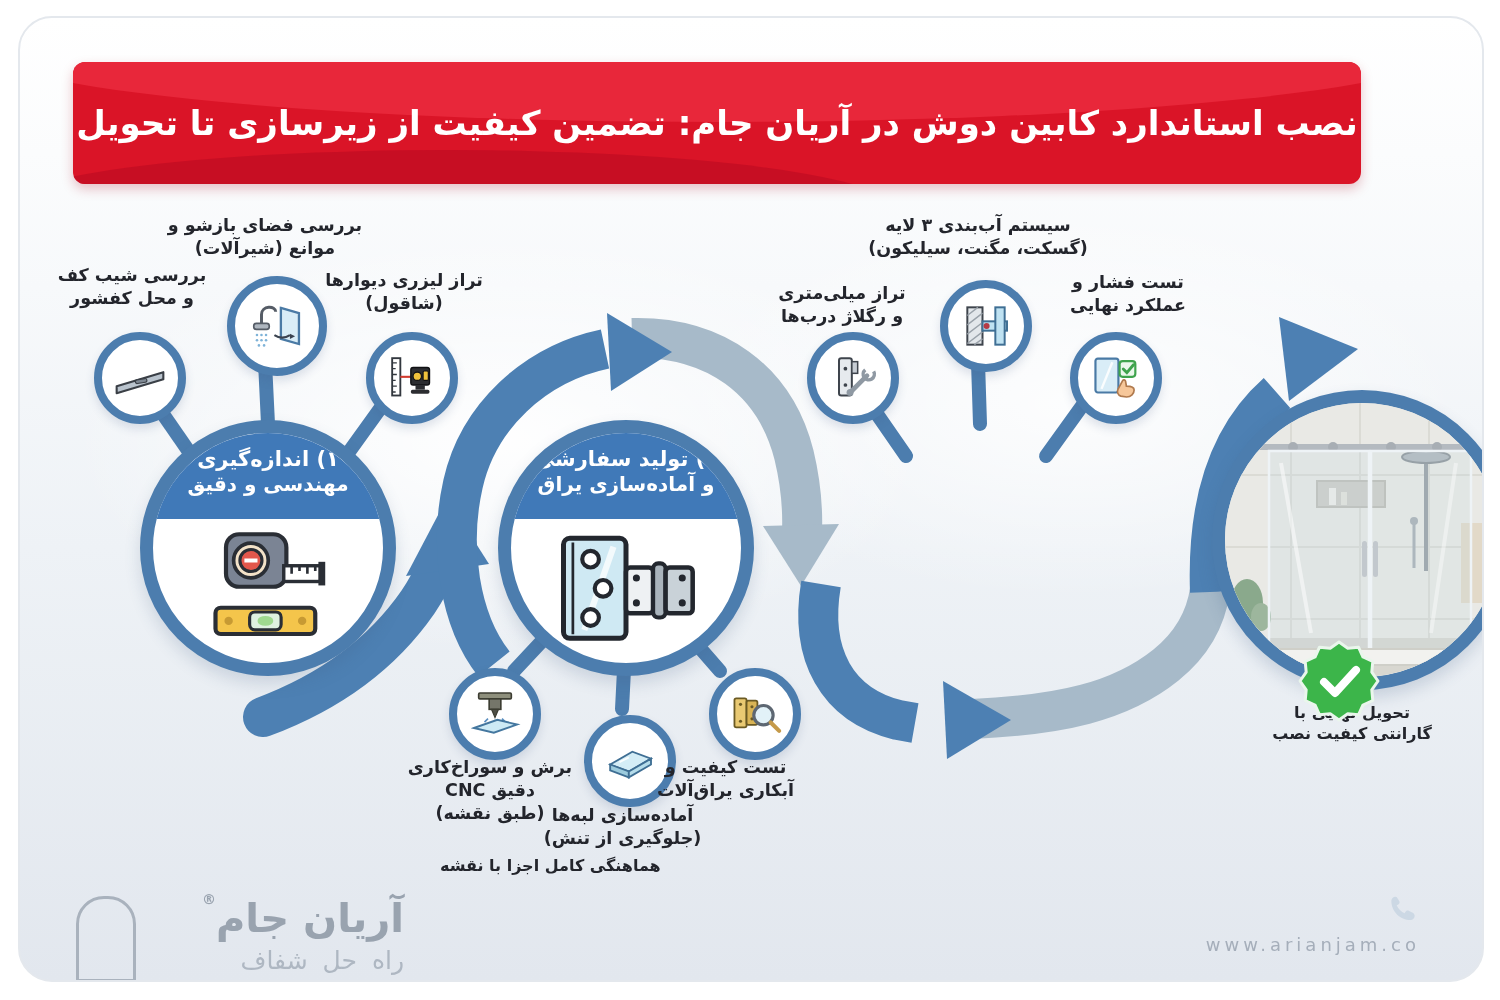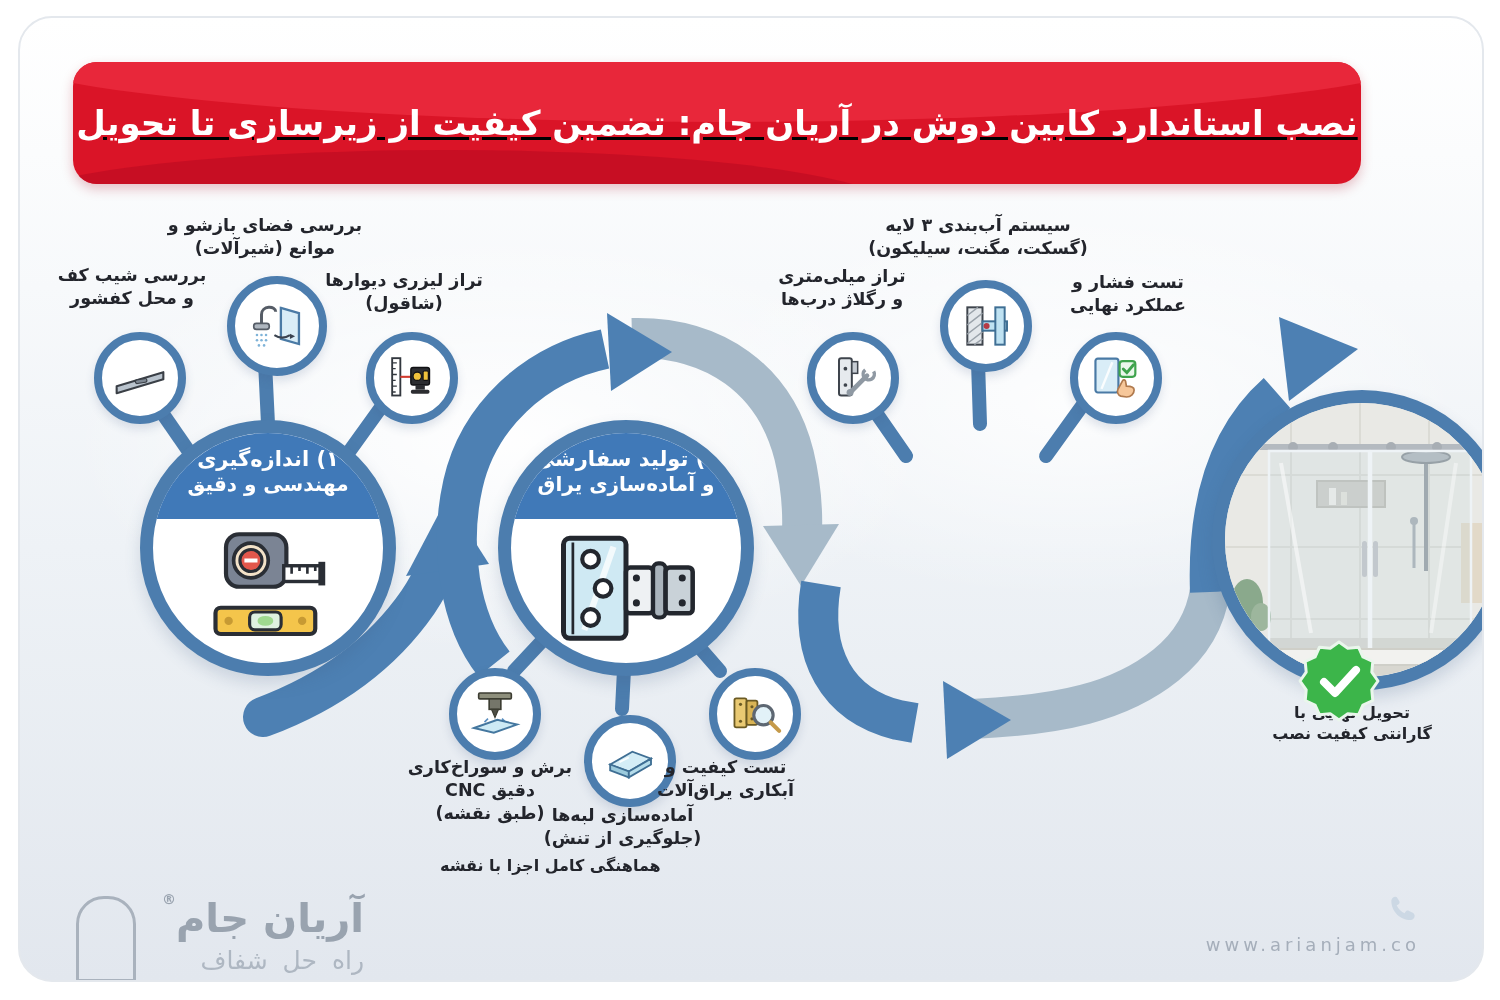--- a/index.html
+++ b/index.html
@@ -4,22 +4,22 @@
 <style>
   html,body{margin:0;padding:0;background:#ffffff;width:1500px;height:1000px;overflow:hidden;
     font-family:"DejaVu Sans",sans-serif;}
   .card{position:absolute;left:18px;top:16px;width:1462px;height:962px;border-radius:34px;
     border:2px solid #e4e8ed;overflow:hidden;
     background:linear-gradient(180deg,#ffffff 0%,#f7f9fb 28%,#eef2f6 55%,#e2e7ee 100%);}
   .card .sheen{position:absolute;inset:0;z-index:0;pointer-events:none;
     background:radial-gradient(ellipse 620px 300px at 33% 44%,rgba(255,255,255,.95),rgba(255,255,255,0) 70%),
                radial-gradient(ellipse 560px 280px at 72% 40%,rgba(255,255,255,.8),rgba(255,255,255,0) 70%);}
   
-  .banner{position:absolute;left:53px;top:44px;width:1288px;height:122px;border-radius:24px;
-    background:#da1427;overflow:hidden;z-index:5;box-shadow:0 5px 12px rgba(170,15,35,.25);text-decoration:underline;}
+  .banner{position:absolute;left:53px;top:44px;width:1288px;height:122px;border-radius:12px;
+    background:#da1427;overflow:hidden;z-index:5;box-shadow:0 5px 12px rgba(170,15,35,.25);}
   .banner .sw1{position:absolute;left:-8%;top:-98px;width:116%;height:158px;border-radius:50%;
     background:#e8273a;}
   .banner .sw2{position:absolute;left:-6%;bottom:-86px;width:70%;height:120px;border-radius:50%;
     background:#c30d23;opacity:.85;}
   .banner h1{position:relative;z-index:2;margin:0;color:#ffffff;text-align:center;
     font-size:34px;font-weight:bold;line-height:122px;direction:rtl;}
   
   svg.flow{position:absolute;left:0;top:0;z-index:1;pointer-events:none;}
   .band-grey{fill:none;stroke:#a7bac9;stroke-width:40px;}
   .band-blue{fill:none;stroke:#4d80b3;stroke-width:40px;}
@@ -44,21 +44,21 @@
     font-size:17.5px;line-height:1.32;z-index:3;}
   .caption{position:absolute;text-align:left;direction:rtl;font-weight:bold;color:#23252c;
     font-size:16px;z-index:3;}
   
   .final-circle{position:absolute;left:1192px;top:372px;width:274px;height:274px;border-radius:50%;
     border:13px solid #4c7dae;overflow:hidden;z-index:2;background:#e9e9e5;
     box-shadow:0 8px 16px rgba(60,90,130,.2);}
   .badge{position:absolute;left:1278px;top:622px;width:82px;height:82px;z-index:6;}
   
   .footer-left{position:absolute;left:56px;top:874px;display:flex;gap:26px;align-items:flex-start;z-index:4;}
-  .brand{direction:rtl;font-size:40px;font-weight:bold;color:#99a3af;line-height:1.1;}
+  .brand{direction:rtl;font-size:40px;font-weight:bold;color:#99a3af;line-height:1.1;margin-left:40px;}
   .brand sup{font-size:14px;vertical-align:28px;}
   .tagline{direction:rtl;font-size:25px;color:#aeb7c2;margin-top:6px;word-spacing:7px;}
   .arch{width:54px;height:80px;border:3px solid #a9b2bd;border-radius:28px 28px 0 0;margin-top:4px;}
   .footer-right{position:absolute;right:62px;top:876px;z-index:4;text-align:right;}
   .phone-row{display:flex;flex-direction:row;align-items:center;justify-content:flex-end;gap:16px;direction:ltr;}
   .phone-num{font-size:37px;font-weight:bold;color:#939daa;letter-spacing:2px;direction:ltr;}
   .website{font-size:18px;color:#a5aeba;letter-spacing:4px;margin-top:8px;direction:ltr;text-align:center;}
 </style>
 </head>
 <body>
@@ -248,21 +248,21 @@
     <svg viewBox="0 0 48 48" width="56" height="56">
       <rect x="12" y="7" width="11" height="32" rx="2" fill="#e6eaee" stroke="#3e444c" stroke-width="1.7"></rect>
       <circle cx="17.5" cy="16" r="1.6" fill="#3e444c"></circle>
         <circle cx="17.5" cy="30" r="1.6" fill="#3e444c"></circle>
       <rect x="23" y="10" width="5" height="10" fill="#c7cdd4" stroke="#3e444c" stroke-width="1.3"></rect>
       <path d="M22 36 L36 22" stroke="#8f99a3" stroke-width="4" stroke-linecap="round"></path>
       <path d="M34.5 17 a4.8 4.8 0 1 0 7.2 1.4" fill="none" stroke="#8f99a3" stroke-width="3"></path>
       <circle cx="21.5" cy="36.5" r="3" fill="#8f99a3"></circle>
     </svg>
   </div>
-  <div class="lbl" style="left:727px;top:247px;width:190px">
+  <div class="lbl" style="left:727px;top:264px;width:190px">
     <div>تراز میلی‌متری</div>
     <div>و رگلاژ درب‌ها</div>
   </div>
 
   <div class="sat" style="left:920px;top:262px" aria-label="three-layer-seal-icon">
     <svg viewBox="0 0 48 48" width="56" height="56">
       <rect x="8" y="8" width="13" height="32" fill="#e3e7eb" stroke="#3e444c" stroke-width="1.7"></rect>
       <path d="M8 15 l9 -7 M8 23 l13 -10 M8 31 l13 -10 M8 39 l13 -10 M14 40 l7 -5" stroke="#9aa2aa" stroke-width="1.2"></path>
       <rect x="21" y="20" width="21" height="8" fill="#bfe2f2" stroke="#3f6f94" stroke-width="1.7"></rect>
       <rect x="32" y="8" width="8" height="32" fill="#bfe2f2" stroke="#3f6f94" stroke-width="1.7"></rect>

